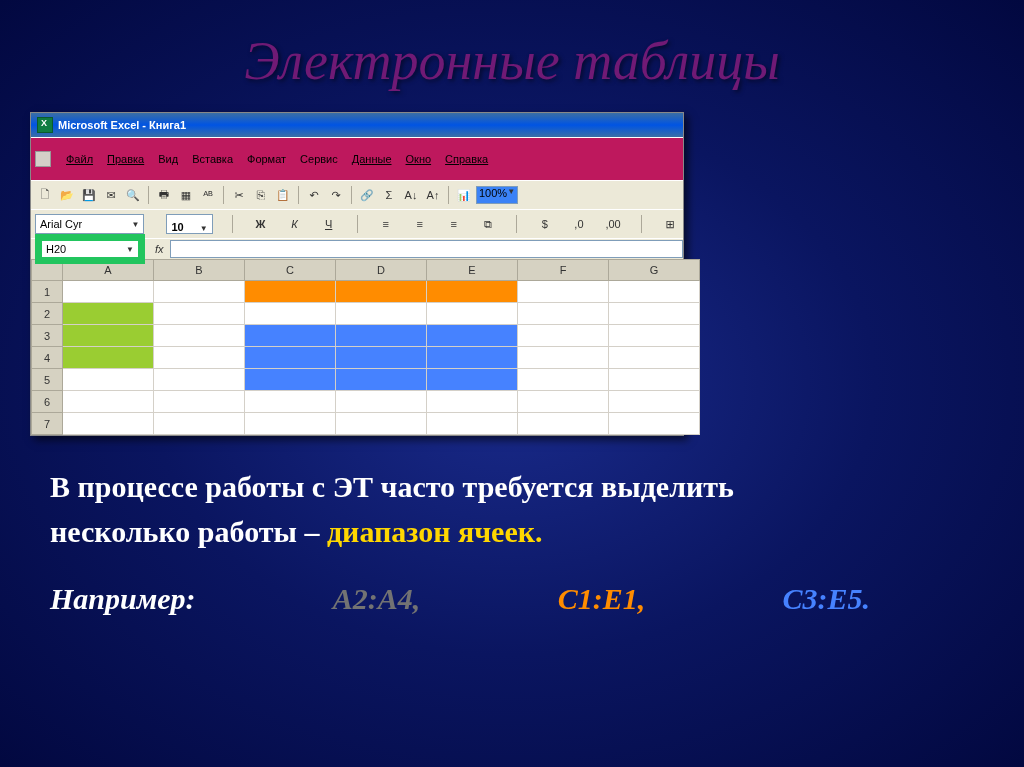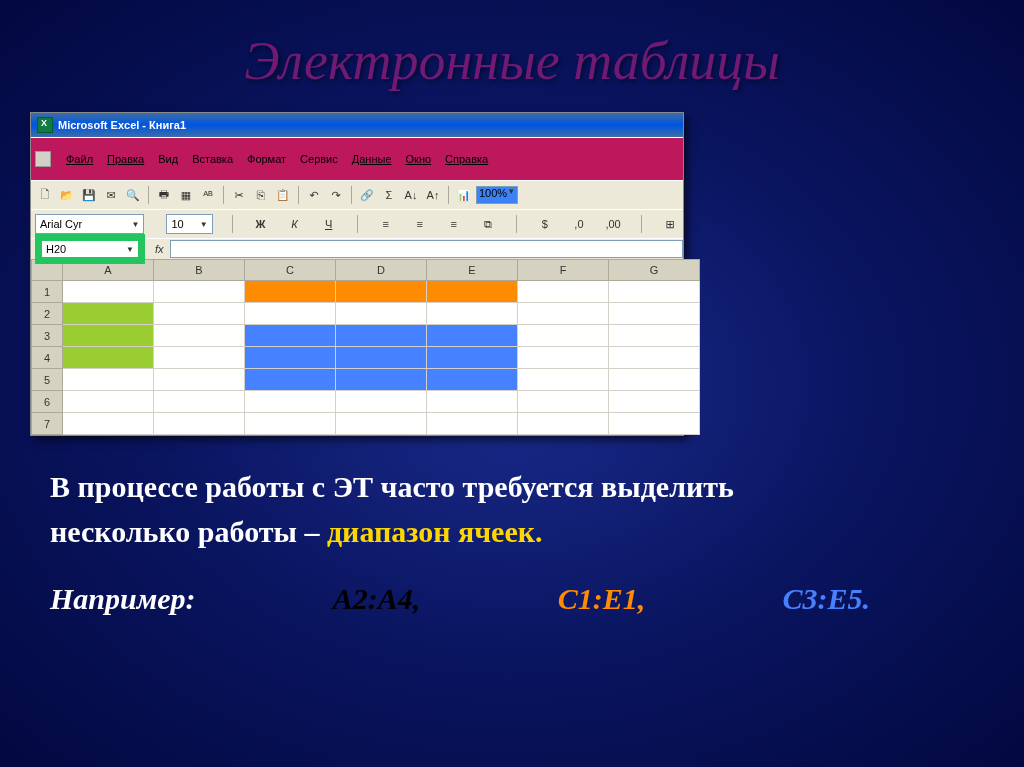--- a/index.html
+++ b/index.html
@@ -113,23 +113,24 @@
     justify-content: space-between;
   }
   .size-select {
     width: 40px;
     height: 18px;
     background: #fff;
     border: 1px solid #7f9db9;
     padding: 0 4px;
     font-size: 11px;
     display: flex;
-    align-items: center;
+    align-items: flex-end;
     justify-content: space-between;
     margin-left: 6px;
+    font-weight: bold;
   }
   .format-toolbar { gap: 16px; }
   .name-box-row {
     background: #ece9d8;
     display: flex;
     align-items: center;
     border-top: 1px solid #fff;
     height: 20px;
   }
   .name-box {
@@ -201,21 +202,21 @@
   .examples-row {
     color: #fff;
     font-size: 30px;
     margin: 28px 50px 0 50px;
     font-weight: bold;
     font-style: italic;
     display: flex;
     justify-content: space-between;
     width: 820px;
   }
-  .ex-green { color: #000000; }
+  .ex-green { color: #737373; }
   .ex-orange { color: #ff8c00; }
   .ex-blue { color: #4682ff; }
   .caret { font-size: 8px; color: #333; }
   .zoom-box {
     background: #3b82f6;
     border: 1px solid #7f9db9;
     padding: 0 2px;
     font-size: 11px;
     height: 16px;
     display: inline-flex;

